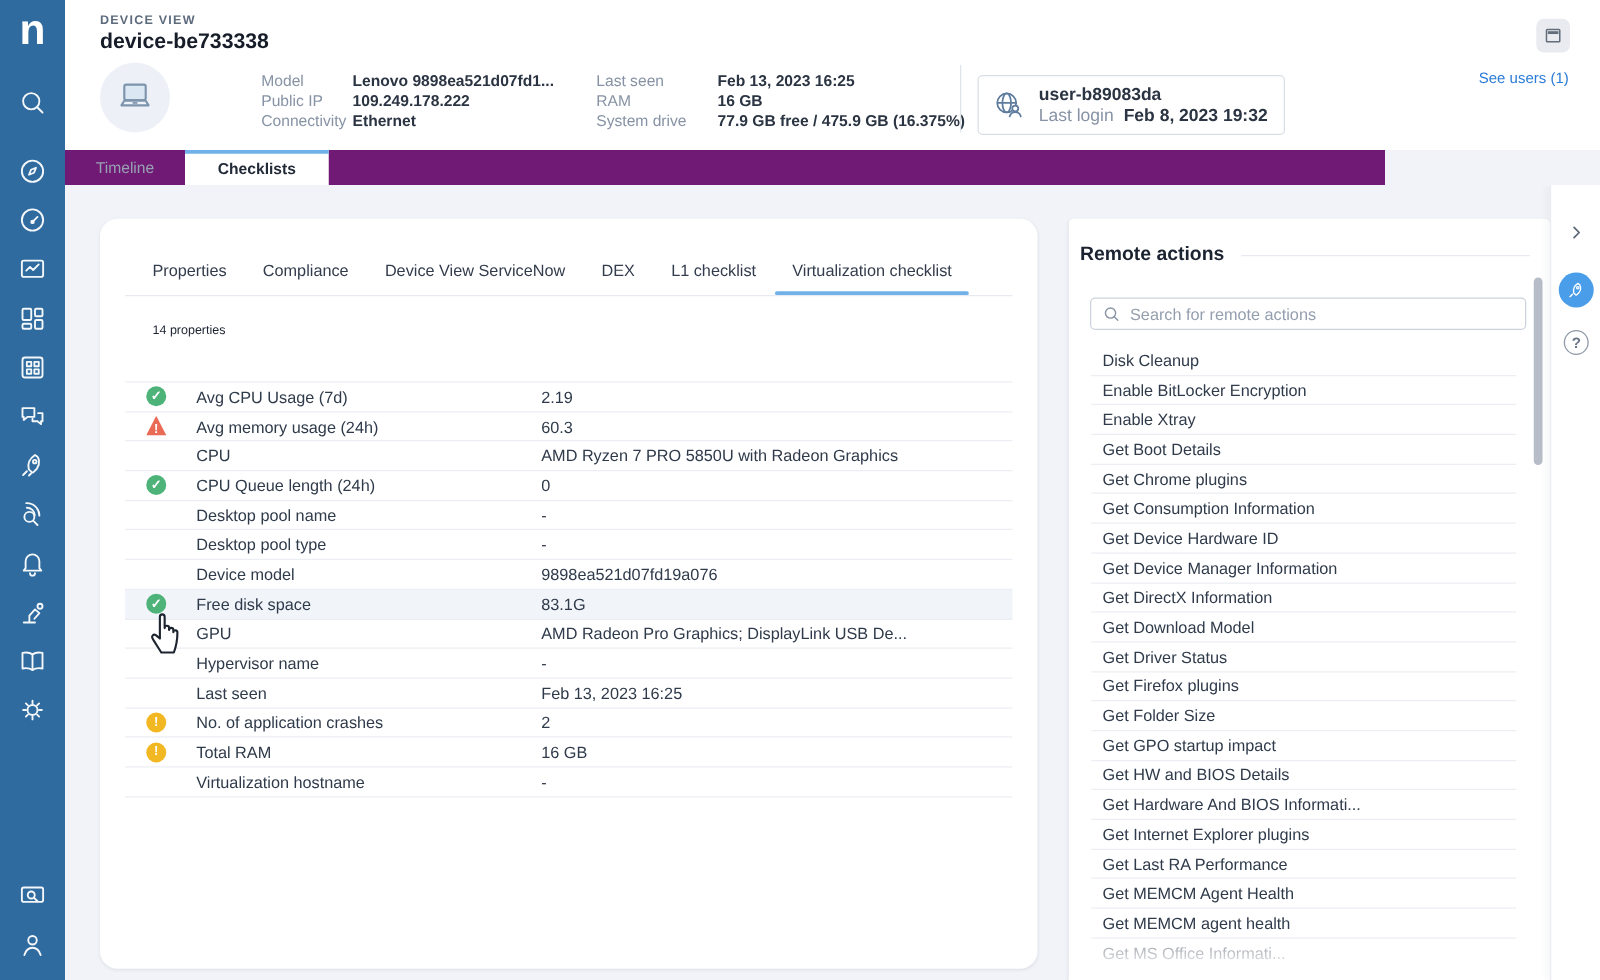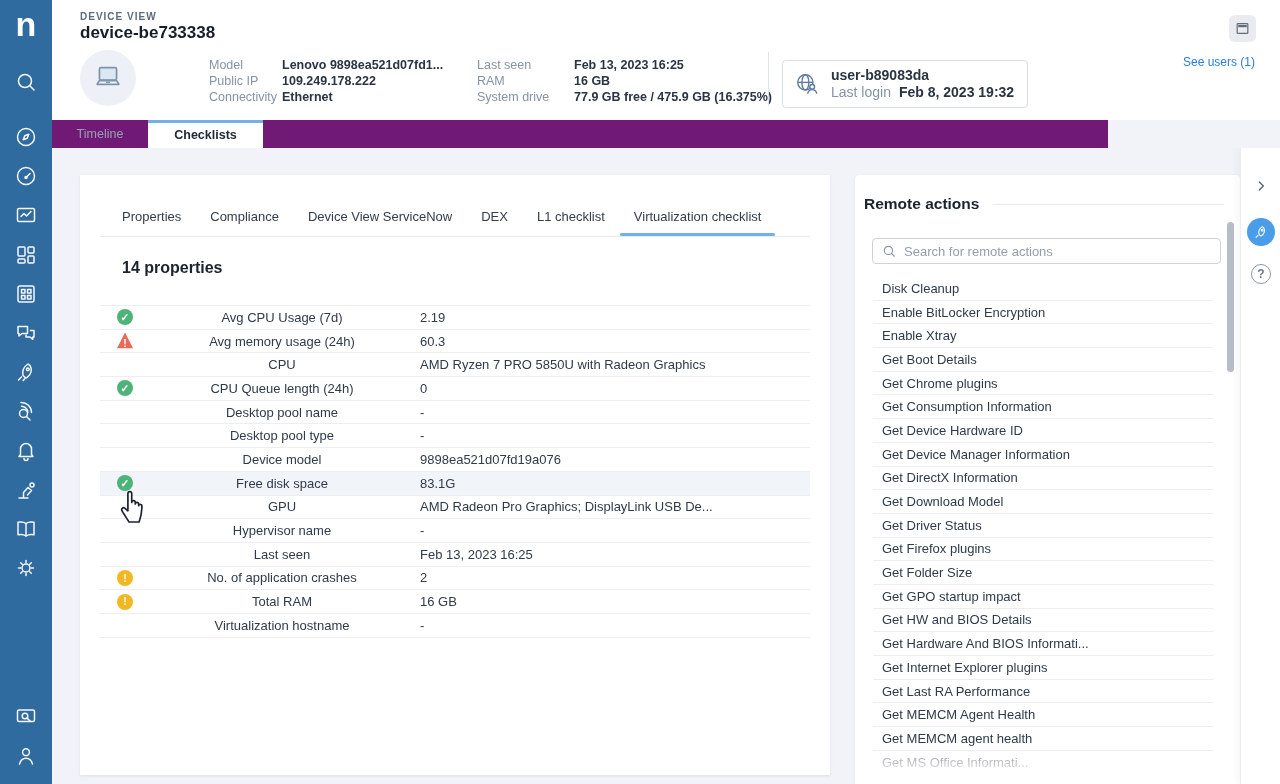--- a/index.html
+++ b/index.html
@@ -35,34 +35,34 @@
   .panel-btn { position:absolute; right:24px; top:15px; width:27px; height:27px; background:#e9ebf1; border-radius:6px; display:flex; align-items:center; justify-content:center; cursor:pointer; }
 
   
   .tabstrip { position:absolute; left:52px; top:120px; width:1056px; height:28px; background:#701a75; }
   .t-tab { position:absolute; top:0; height:28px; line-height:28px; text-align:center; font-size:12.5px; cursor:pointer; }
   .t-timeline { left:0; width:96px; color:#98a1b3; }
   .t-checklists { left:96px; width:115px; background:#fff; border-top:3px solid #6fb1e8; line-height:25px; font-weight:700; color:#222a38; }
 
   
   .page { position:absolute; left:52px; top:148px; width:1228px; height:636px; background:#f1f3f8; overflow:hidden; }
-  .card { position:absolute; background:#fff; border-radius:0; box-shadow:0 1px 3px rgba(25,35,60,.09); }
+  .card { position:absolute; background:#fff; border-radius:14px; box-shadow:0 1px 3px rgba(25,35,60,.09); }
 
   
   .main-card { left:28px; top:27px; width:750px; height:600px; }
   .ctabs { position:absolute; left:42px; top:25px; height:36px; display:flex; gap:29px; }
   .ctab { height:36px; line-height:34px; font-size:13px; color:#333c4c; cursor:pointer; position:relative; white-space:nowrap; }
   .ctab.active::after { content:""; position:absolute; left:-14px; right:-14px; bottom:0; height:3px; background:#6fb1e8; border-radius:2px; }
   .ctabs-div { position:absolute; left:20px; right:20px; top:61px; height:1px; background:#e7eaf0; }
-  .prop-count { position:absolute; left:42px; top:84px; font-size:16px; font-weight:700; color:#1c2330; }
+  .prop-count { position:absolute; left:42px; top:84px; font-size:10px; font-weight:400; color:#1c2330; }
   .ptable { position:absolute; left:20px; right:20px; top:130px; border-top:1px solid #eceef3; }
   .prow { height:23.7px; display:flex; align-items:center; border-bottom:1px solid #eceef3; font-size:13px; color:#2f3a4a; cursor:pointer; }
   .prow.hovered { background:#f1f5fa; }
   .prow .icw { width:16px; margin-left:17px; display:flex; justify-content:center; }
-  .prow .plab { margin-left:11px; width:276px;text-align:center; }
+  .prow .plab { margin-left:24px; width:276px; }
   .prow .pval { white-space:nowrap; }
   .st { width:16px; height:16px; border-radius:50%; color:#fff; font-size:10.5px; font-weight:700; display:flex; align-items:center; justify-content:center; line-height:1; }
   .st-ok { background:#4db379; }
   .st-warning { background:#f2b824; }
   .st-critical { border-radius:0; background:#e96a55; clip-path:polygon(50% 0, 100% 92%, 0 92%); padding-top:4px; height:17px; }
   .hand-cursor { position:absolute; left:36px; top:310px; z-index:6; pointer-events:none; }
 
   
   .actions-card { left:803px; top:27px; width:385px; height:609px; border-radius:4px 4px 0 0; overflow:hidden; }
   .ra-head { position:absolute; left:9px; right:16px; top:20px; display:flex; align-items:center; }

